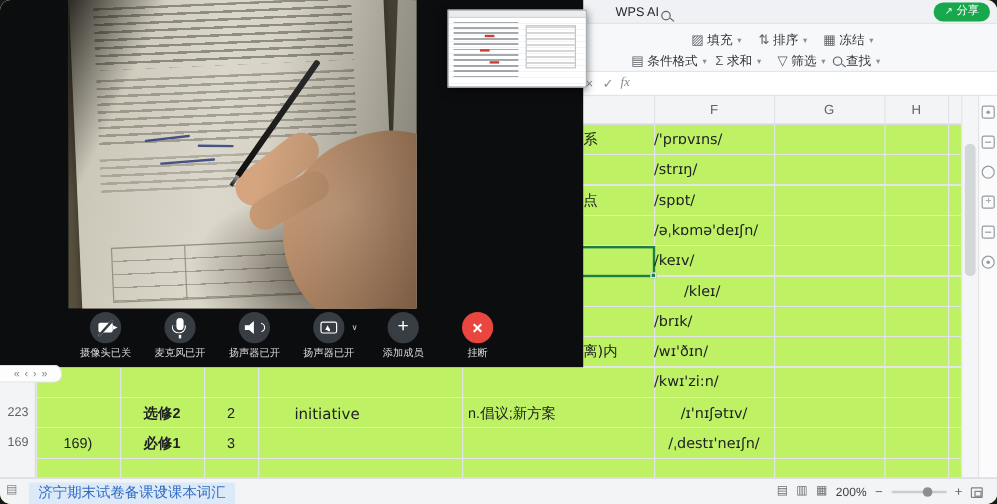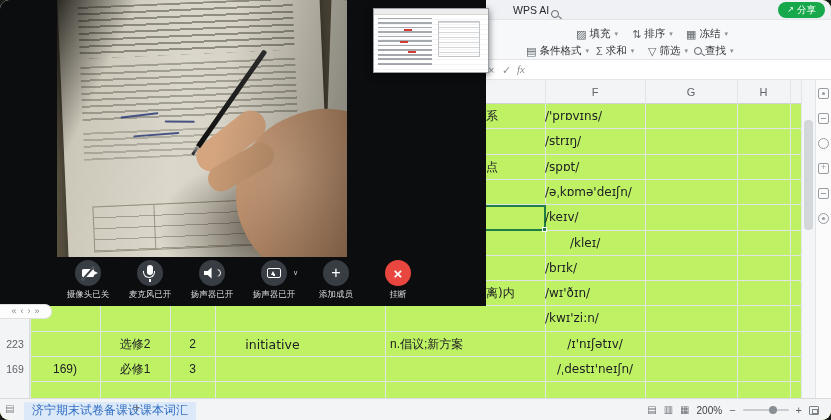--- a/index.html
+++ b/index.html
@@ -35,21 +35,21 @@
   .rownum-col{position:absolute;left:0;top:305px;width:30px;height:93px;background:#f3f4f6;border-right:1px solid #d9dcdf;}
   .cell{position:absolute;height:25px;line-height:25px;font-size:12px;color:#202124;font-family:"DejaVu Sans","Liberation Sans",sans-serif;}
   .fcell{left:545px;width:100px;text-align:left;}
   .efrag{left:486px;width:58px;text-align:left;overflow:hidden;white-space:nowrap;}
   .sel-cell{position:absolute;left:385px;top:205px;width:161px;height:26px;border:2px solid #1e7e44;background:transparent;}
   .sel-handle{position:absolute;left:542px;top:227px;width:5px;height:5px;background:#1e7e44;border:1px solid #fff;}
   .srow{position:absolute;left:0;width:801px;height:25px;}
   .srow .c{position:absolute;top:0;height:25px;line-height:25px;font-size:12px;color:#202124;text-align:center;}
   .srow .num{left:0;width:30px;font-size:10.5px;color:#5f6368;}
   .srow .ca{left:30px;width:70px;}
-  .srow .cb{left:100px;width:70px;}
+  .srow .cb{left:100px;width:70px;font-weight:bold;}
   .srow .cc{left:170px;width:45px;}
   .srow .cd{left:215px;width:115px;font-family:"DejaVu Sans",sans-serif;font-size:12.5px;}
   .srow .ce{left:385px;width:160px;text-align:left;padding-left:5px;}
   .srow .cf{left:545px;width:100px;font-family:"DejaVu Sans",sans-serif;}
 
   .vscroll{position:absolute;left:801px;top:80px;width:14px;height:318px;background:#f4f5f6;border-left:1px solid #e1e5e8;}
   .vthumb{position:absolute;left:2px;top:40px;width:9px;height:110px;border-radius:4px;background:#d4d7da;}
 
   
   .sidebar{position:absolute;left:815px;top:80px;width:16px;height:318px;background:#fbfbfc;border-left:1px solid #e1e5e8;

